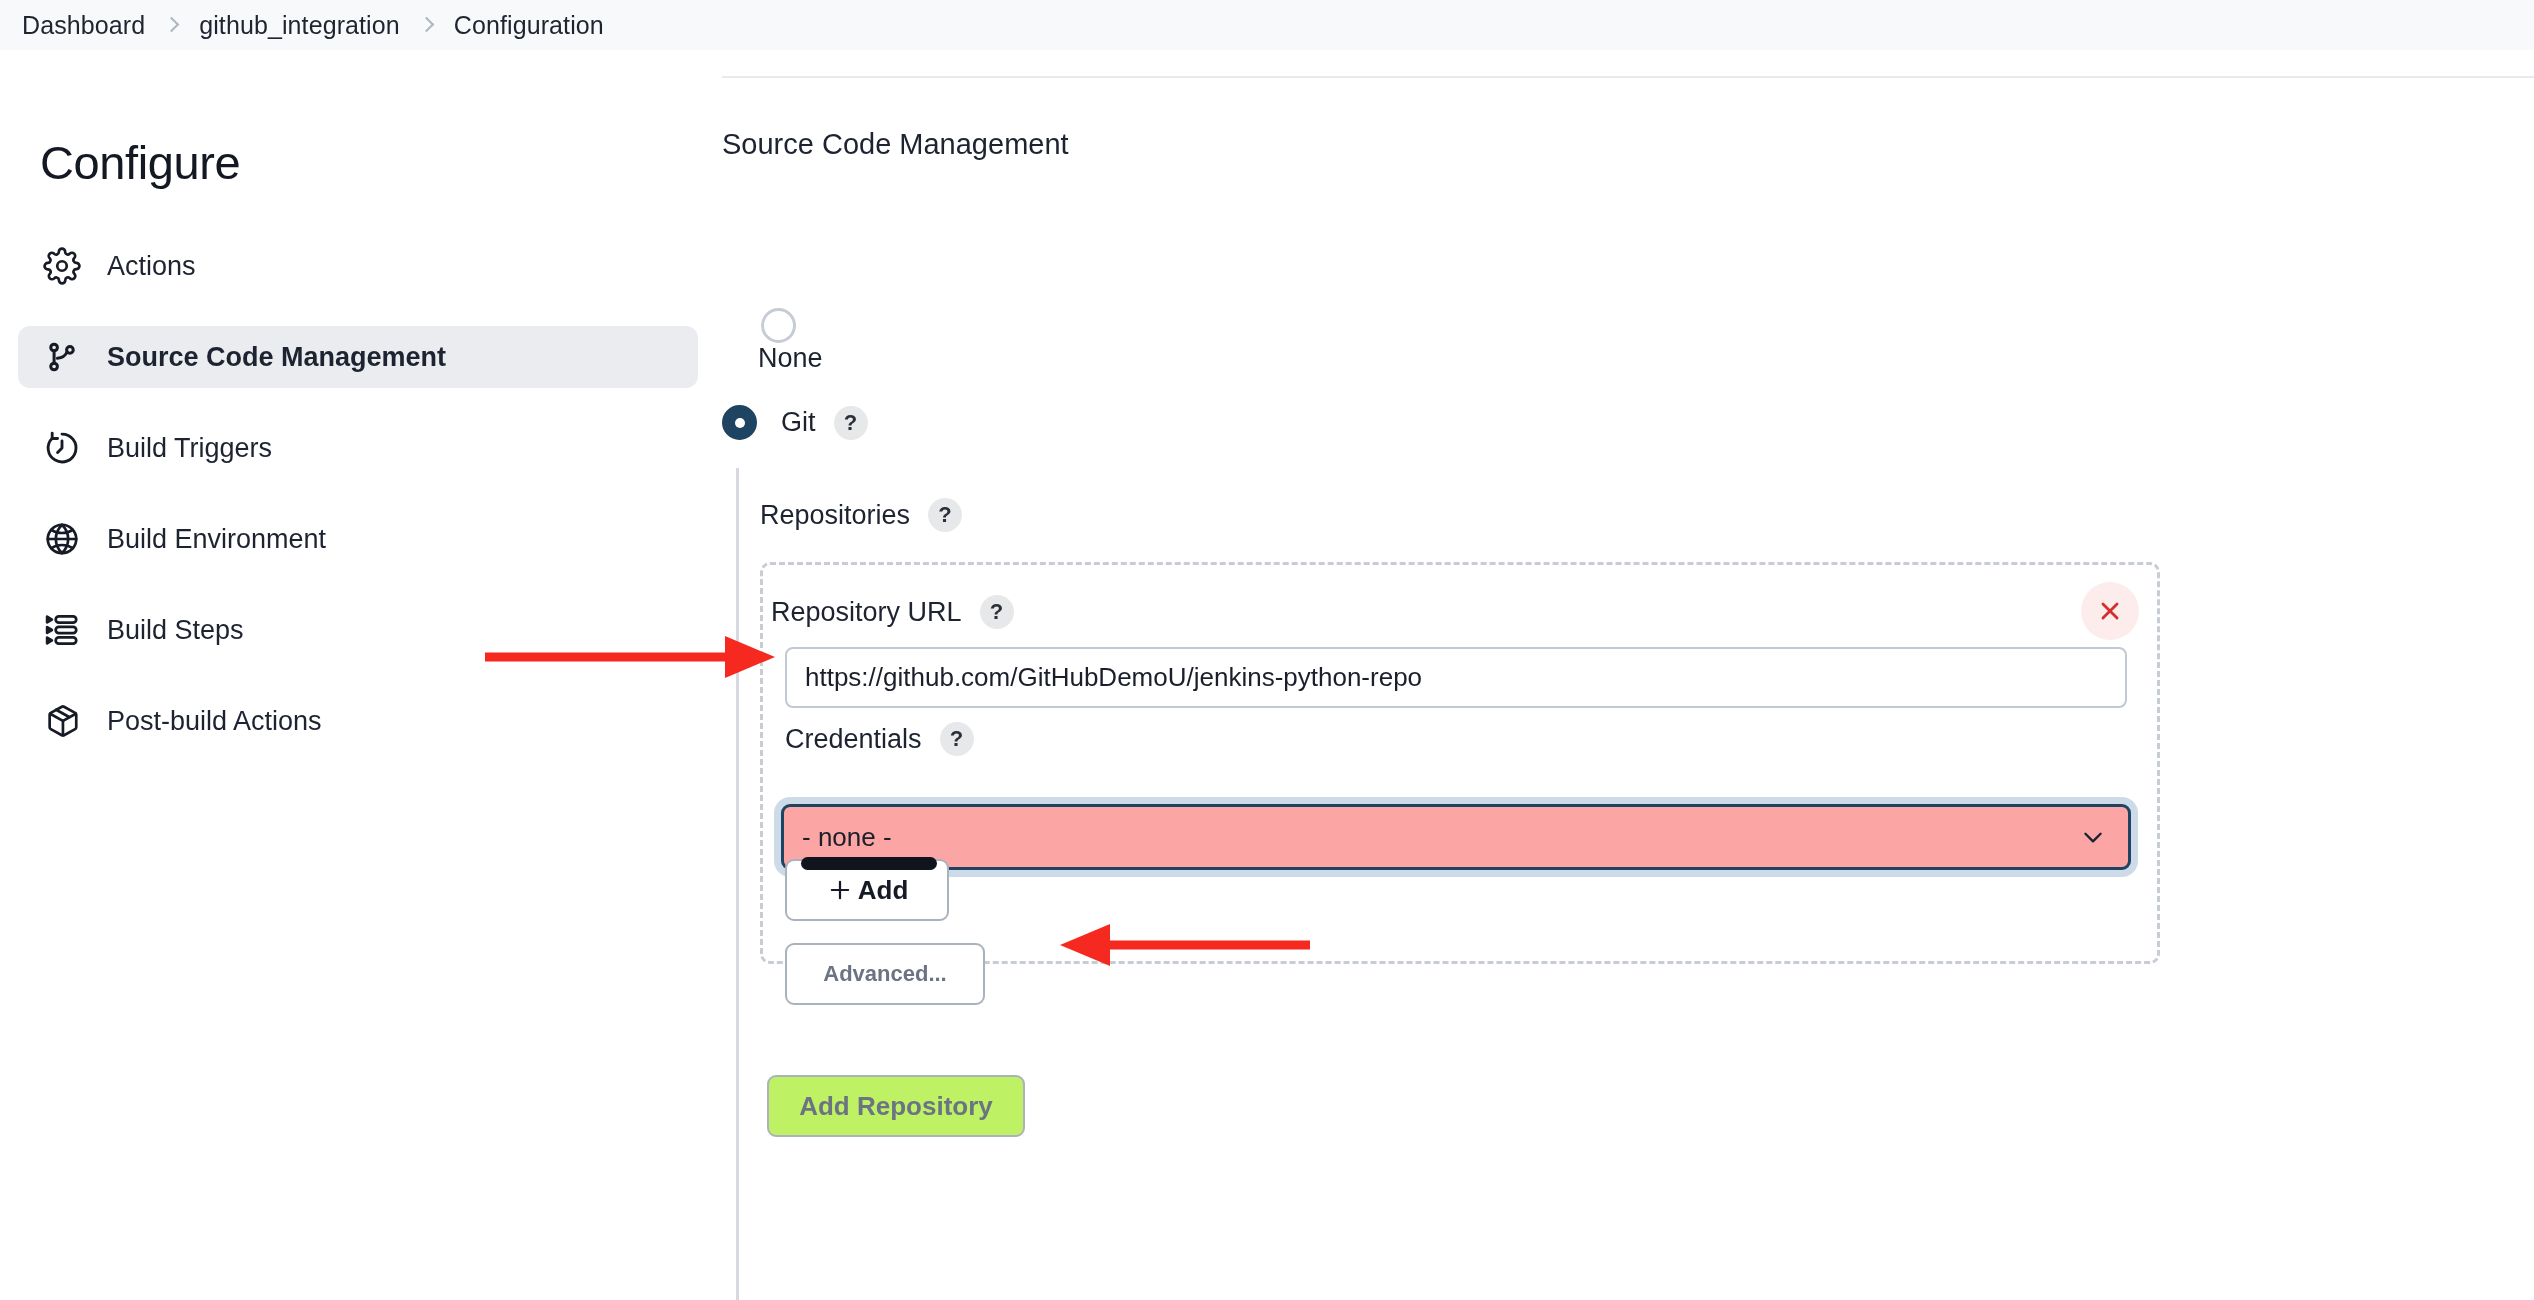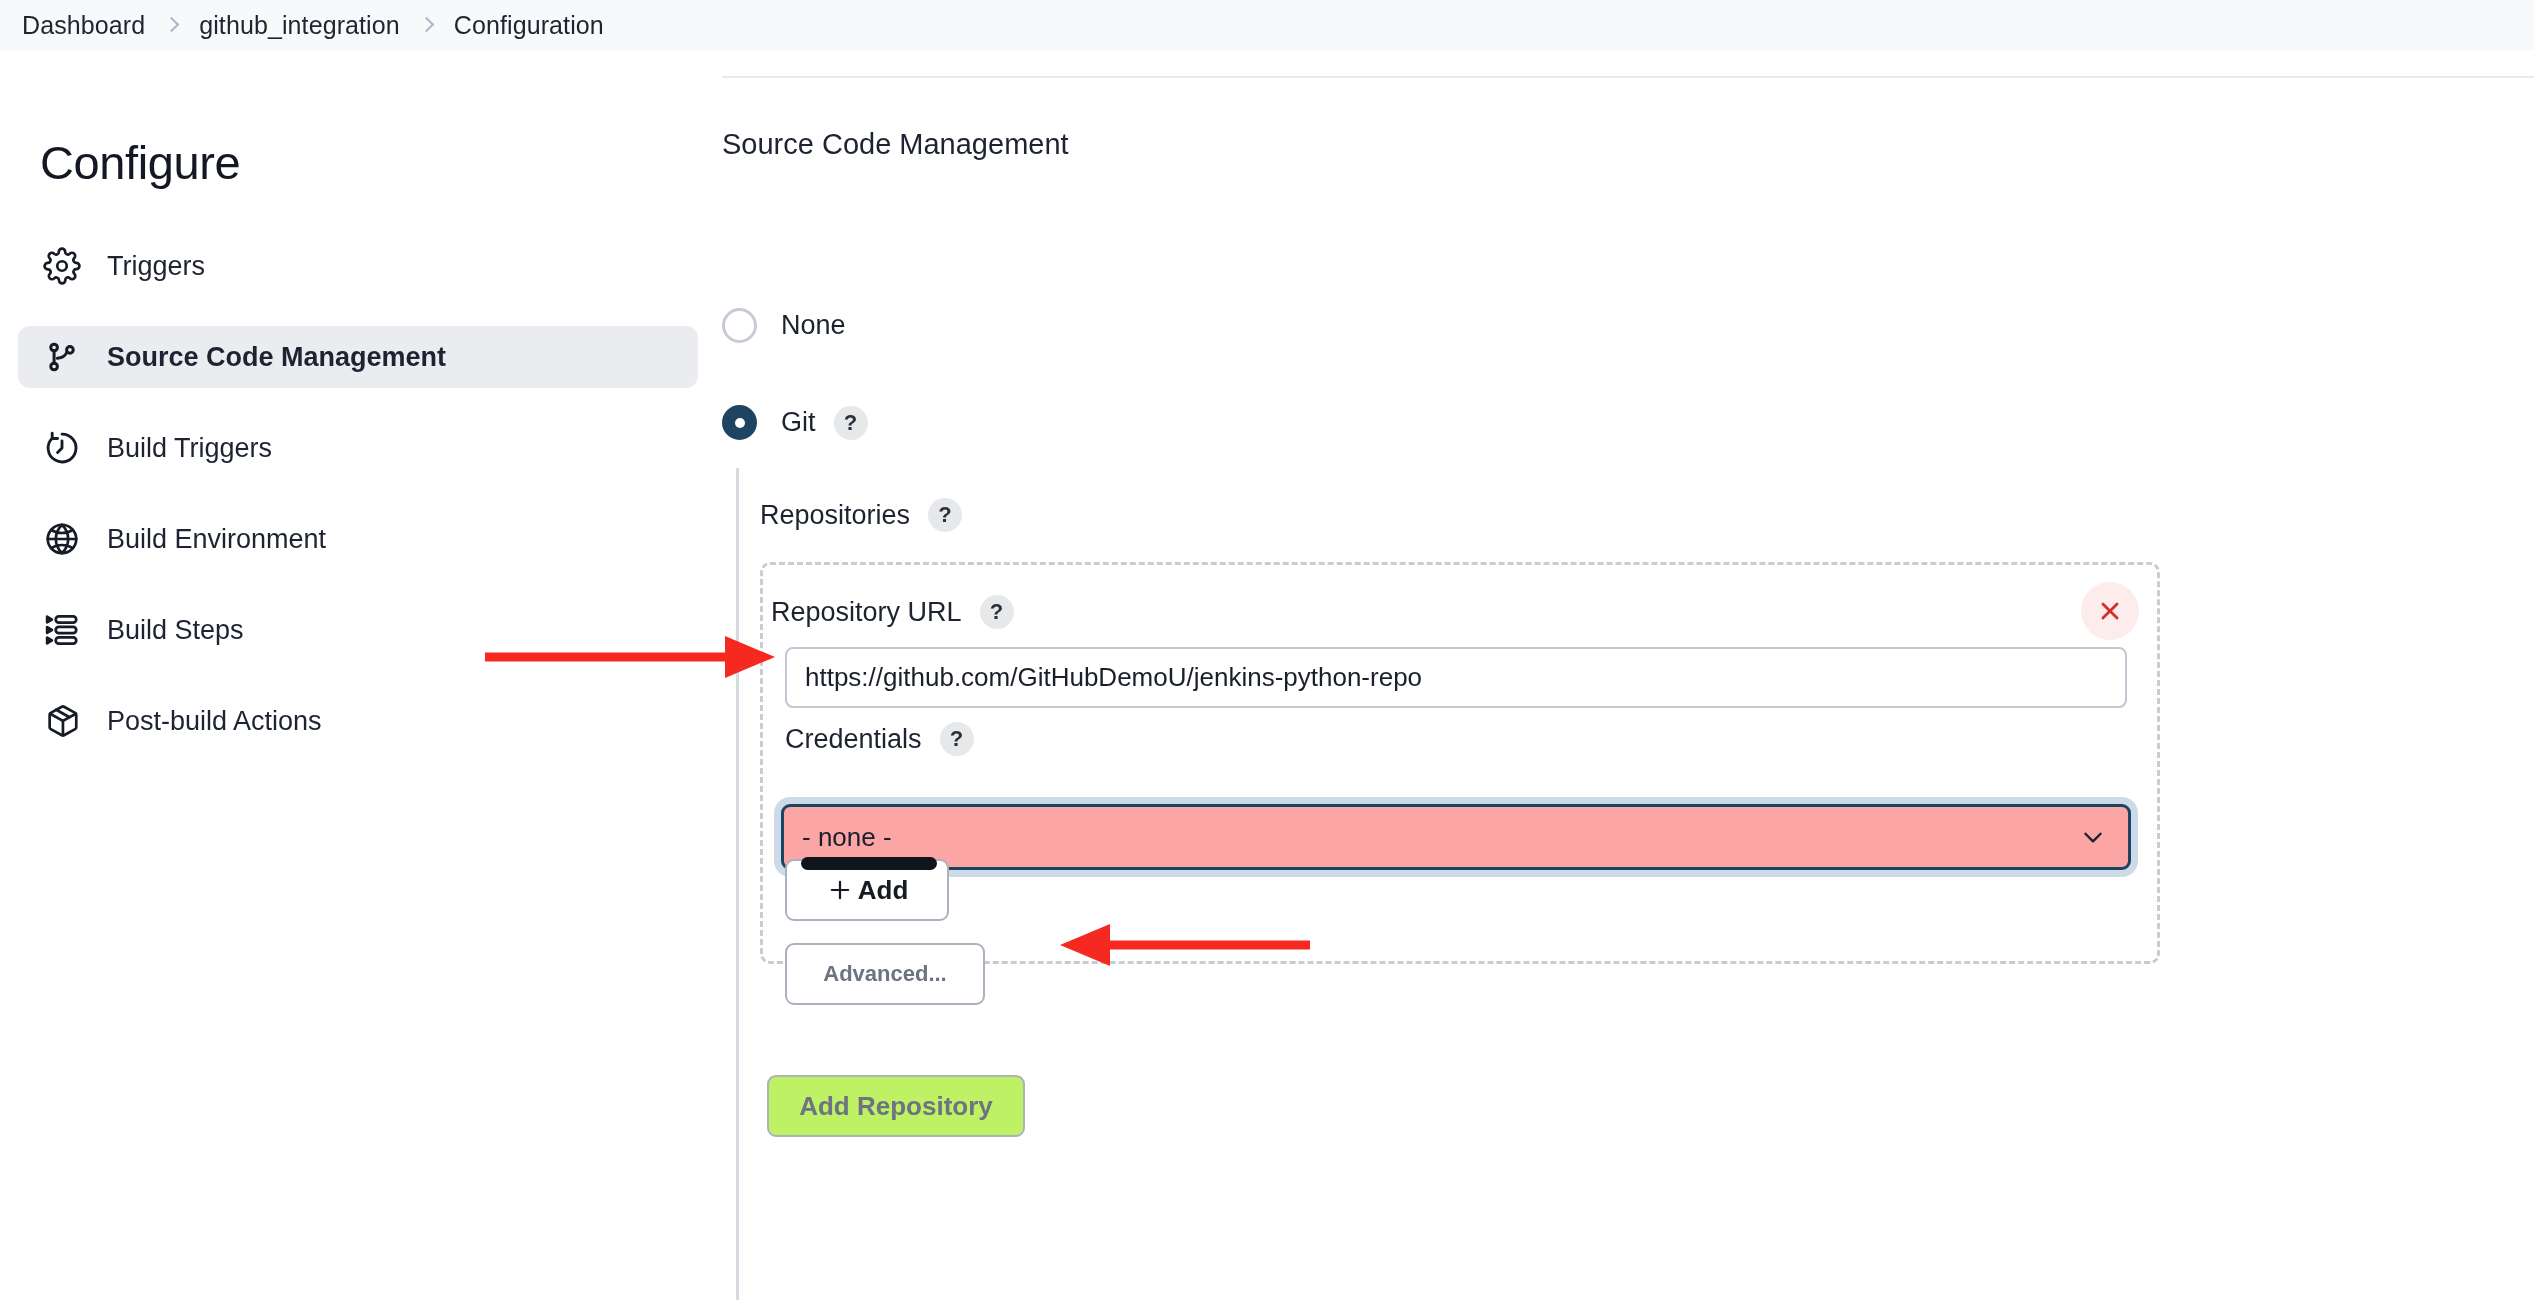--- a/index.html
+++ b/index.html
@@ -58,21 +58,21 @@
   .nav-item.selected .nav-label { font-weight: bold; }
 
   
   .main { position: absolute; left: 722px; top: 50px; width: 1812px; height: 1250px; }
   .section-title {
     position: absolute; left: 0px; top: 78px;
     font-size: 29px; color: #1d2330; white-space: nowrap;
   }
 
   .radio-row { position: absolute; display: flex; align-items: center; }
-  .radio-row.none-row { left: 0px; top: 258px; }
+  .radio-row.none-row { left: 12px; top: 258px; flex-direction: column; }
   .radio-row.git-row  { left: 0px; top: 355px; }
   .radio-outer {
     width: 35px; height: 35px; border-radius: 50%;
     border: 3px solid #c7ccd4; background: #fff;
     flex: 0 0 35px; cursor: pointer;
   }
   .radio-outer.checked {
     border: 3px solid #1f4461; background: #1f4461;
     display: flex; align-items: center; justify-content: center;
   }
@@ -195,21 +195,21 @@
 
   <div class="nav">
 
     <div class="nav-item">
       <span class="nav-icon">
         <svg viewBox="0 0 24 24" fill="none" stroke="#161b26" stroke-width="1.7" stroke-linecap="round" stroke-linejoin="round">
           <circle cx="12" cy="12" r="3"></circle>
           <path d="M19.4 15a1.65 1.65 0 0 0 .33 1.82l.06.06a2 2 0 1 1-2.83 2.83l-.06-.06a1.65 1.65 0 0 0-1.82-.33 1.65 1.65 0 0 0-1 1.51V21a2 2 0 1 1-4 0v-.09A1.65 1.65 0 0 0 9 19.4a1.65 1.65 0 0 0-1.82.33l-.06.06a2 2 0 1 1-2.83-2.83l.06-.06a1.65 1.65 0 0 0 .33-1.82 1.65 1.65 0 0 0-1.51-1H3a2 2 0 1 1 0-4h.09A1.65 1.65 0 0 0 4.6 9a1.65 1.65 0 0 0-.33-1.82l-.06-.06a2 2 0 1 1 2.83-2.83l.06.06A1.65 1.65 0 0 0 9 4.6a1.65 1.65 0 0 0 1-1.51V3a2 2 0 1 1 4 0v.09a1.65 1.65 0 0 0 1 1.51 1.65 1.65 0 0 0 1.82-.33l.06-.06a2 2 0 1 1 2.83 2.83l-.06.06A1.65 1.65 0 0 0 19.4 9a1.65 1.65 0 0 0 1.51 1H21a2 2 0 1 1 0 4h-.09a1.65 1.65 0 0 0-1.51 1z"></path>
         </svg>
       </span>
-      <span class="nav-label">Triggers</span>
+      <span class="nav-label">Actions</span>
     </div>
 
     <div class="nav-item selected">
       <span class="nav-icon">
         <svg viewBox="0 0 24 24" fill="none" stroke="#161b26" stroke-width="1.9" stroke-linecap="round" stroke-linejoin="round">
           <circle cx="7" cy="6" r="2.1"></circle>
           <circle cx="7" cy="18" r="2.1"></circle>
           <circle cx="17" cy="7.5" r="2.1"></circle>
           <path d="M7 8.1v7.8"></path>
           <path d="M15.2 8.9c-1.1 2.4-3.4 3.6-6.1 3.9"></path>

